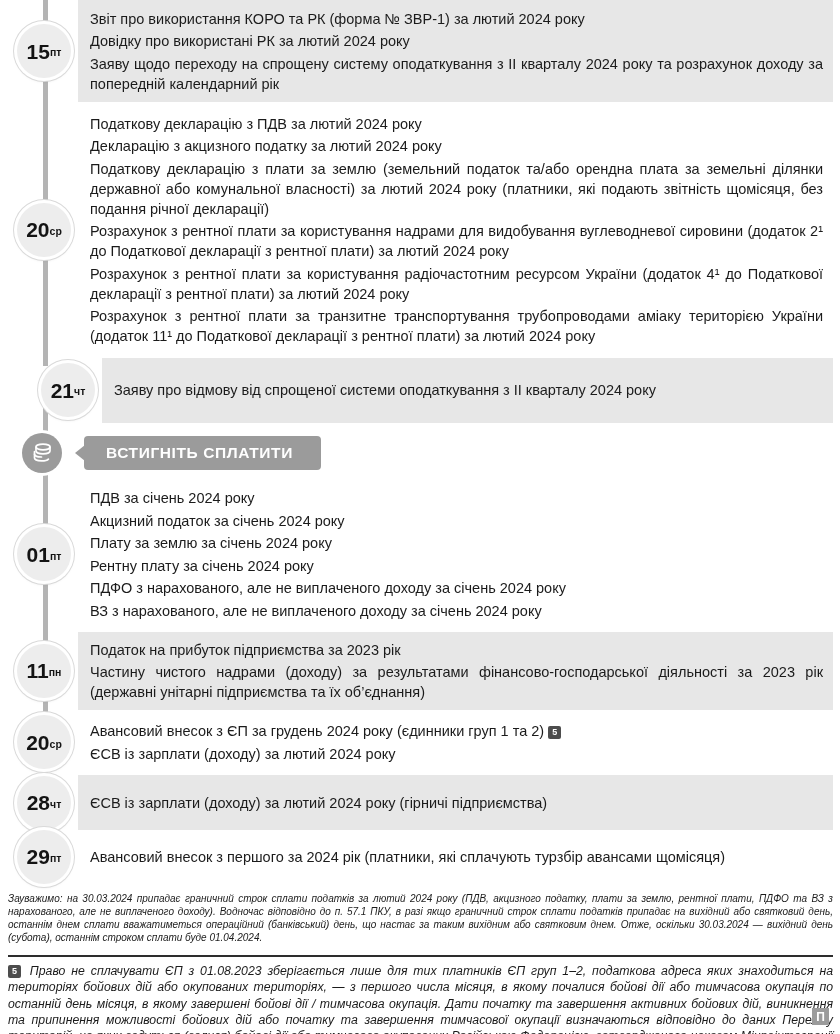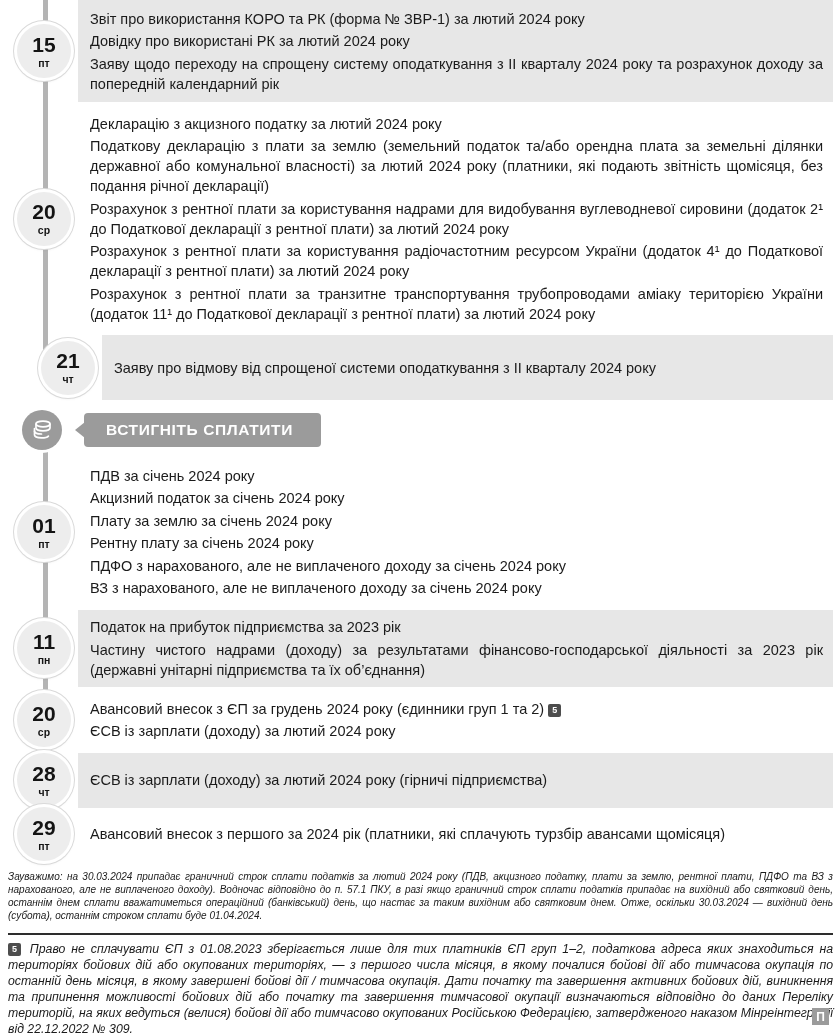--- a/index.html
+++ b/index.html
@@ -20,21 +20,21 @@
   .row.white{background:#fff;}
   #rows-top .row:nth-child(1){padding-top:6px;padding-bottom:6px;}
   #rows-top .row:nth-child(3){padding-top:20px;padding-bottom:20px;margin-left:24px;}
   #rows-pay .row:nth-child(4){padding-top:15px;padding-bottom:15px;}
   #rows-pay .row:nth-child(5){padding-top:10px;padding-bottom:10px;}
 
   .badge{
     position:absolute;left:-61px;top:50%;transform:translateY(-50%);
     width:54px;height:54px;border-radius:50%;background:#ededed;
     box-shadow:0 0 0 3px #ffffff,0 0 0 4px #d9d9d9,0 2px 4px rgba(0,0,0,.18);
-    display:flex;flex-direction:column;align-items:center;justify-content:center;z-index:2;
+    display:flex;flex-direction:row;align-items:center;justify-content:center;z-index:2;
   }
   .badge .d{font-size:21px;font-weight:bold;line-height:1;color:#141414;}
   .badge .w{font-size:10.5px;font-weight:bold;line-height:1;margin-top:3px;color:#141414;}
 
   .item{margin:2.5px 0;font-size:14.5px;line-height:1.38;text-align:justify;}
   .b{font-weight:normal;}
 
   
   .pay-header{position:relative;z-index:1;display:flex;align-items:center;margin:10px 8px 8px 22px;height:40px;}
   .coin-circle{
@@ -84,20 +84,21 @@
         <p class="item"><span class="b">Довідку</span><span> про використані РК за лютий 2024 року</span></p>
         <p class="item"><span>Заяву щодо переходу на спрощену систему оподаткування з ІІ кварталу 2024 року та розрахунок доходу за попередній календарний рік</span></p>
       </div>
   </div>
     <div class="row white">
     <div class="badge">
       <div class="d">20</div>
       <div class="w">ср</div>
     </div>
     <div class="row-body">
+        <p class="item"><span>Податкову декларацію </span><span class="b">з ПДВ</span><span> за лютий 2024 року</span></p>
         <p class="item"><span>Декларацію </span><span class="b">з акцизного податку</span><span> за лютий 2024 року</span></p>
         <p class="item"><span>Податкову декларацію </span><span class="b">з плати за землю</span><span> (земельний податок та/або орендна плата за земельні ділянки державної або комунальної власності) за лютий 2024 року (платники, які подають звітність щомісяця, без подання річної декларації)</span></p>
         <p class="item"><span>Розрахунок </span><span class="b">з рентної плати за користування надрами</span><span> для видобування вуглеводневої сировини (додаток 2¹ до Податкової декларації з рентної плати) за лютий 2024 року</span></p>
         <p class="item"><span>Розрахунок </span><span class="b">з рентної плати за користування радіочастотним ресурсом</span><span> України (додаток 4¹ до Податкової декларації з рентної плати) за лютий 2024 року</span></p>
         <p class="item"><span>Розрахунок </span><span class="b">з рентної плати за транзитне транспортування трубопроводами аміаку територією України</span><span> (додаток 11¹ до Податкової декларації з рентної плати) за лютий 2024 року</span></p>
       </div>
   </div>
     <div class="row gray">
     <div class="badge">
       <div class="d">21</div>

